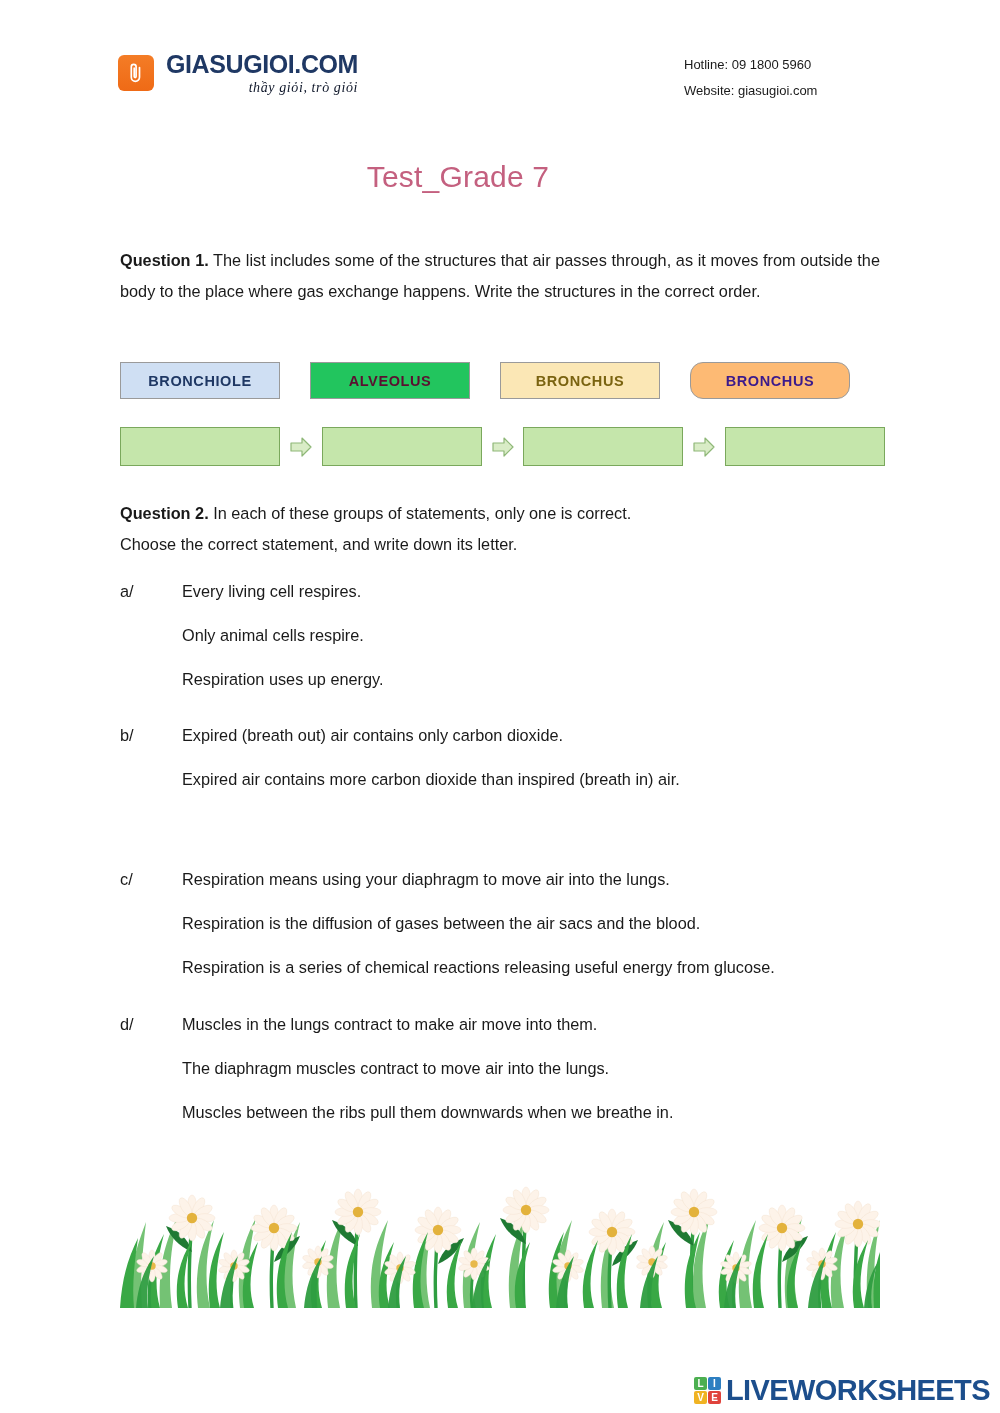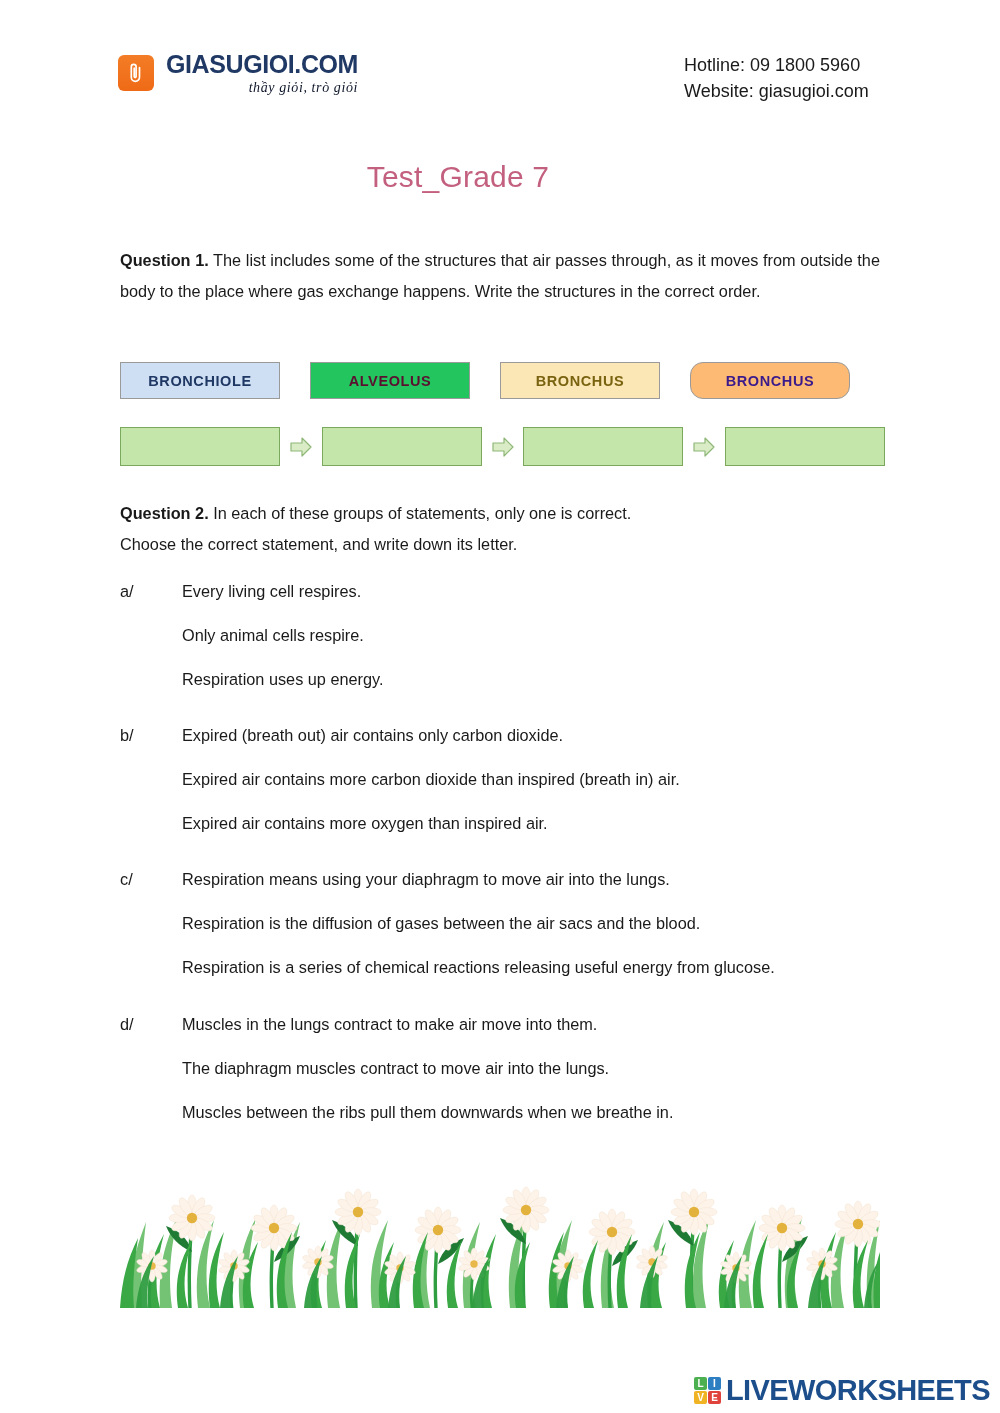--- a/index.html
+++ b/index.html
@@ -64,21 +64,21 @@
     font-style: italic;
     font-size: 14px;
     color: #0f172a;
     letter-spacing: 0.6px;
   }
 
   .contact {
     position: absolute;
     left: 684px;
     top: 0;
-    font-size: 18px;
+    font-size: 13px;
     line-height: 26px;
     color: #1a1a1a;
   }
   .contact div { white-space: nowrap; }
 
   
   .doc-title {
     position: absolute;
     top: 160px;
     left: 0;
@@ -299,24 +299,20 @@
 </div>
 
 <div class="stmt-group" style="top:724px;">
   <div class="stmt-row">
     <div class="stmt-letter">b/</div>
     <div class="stmt-text">Expired (breath out) air contains only carbon dioxide.</div>
   </div>
   <div class="stmt-row">
     <div class="stmt-letter"></div>
     <div class="stmt-text">Expired air contains more carbon dioxide than inspired (breath in) air.</div>
-  </div>
-  <div class="stmt-row">
-    <div class="stmt-letter"></div>
-    <div class="stmt-text">Expired air contains more oxygen than inspired air.</div>
   </div>
 </div>
 
 <div class="stmt-group" style="top:868px;">
   <div class="stmt-row">
     <div class="stmt-letter">c/</div>
     <div class="stmt-text">Respiration means using your diaphragm to move air into the lungs.</div>
   </div>
   <div class="stmt-row">
     <div class="stmt-letter"></div>

